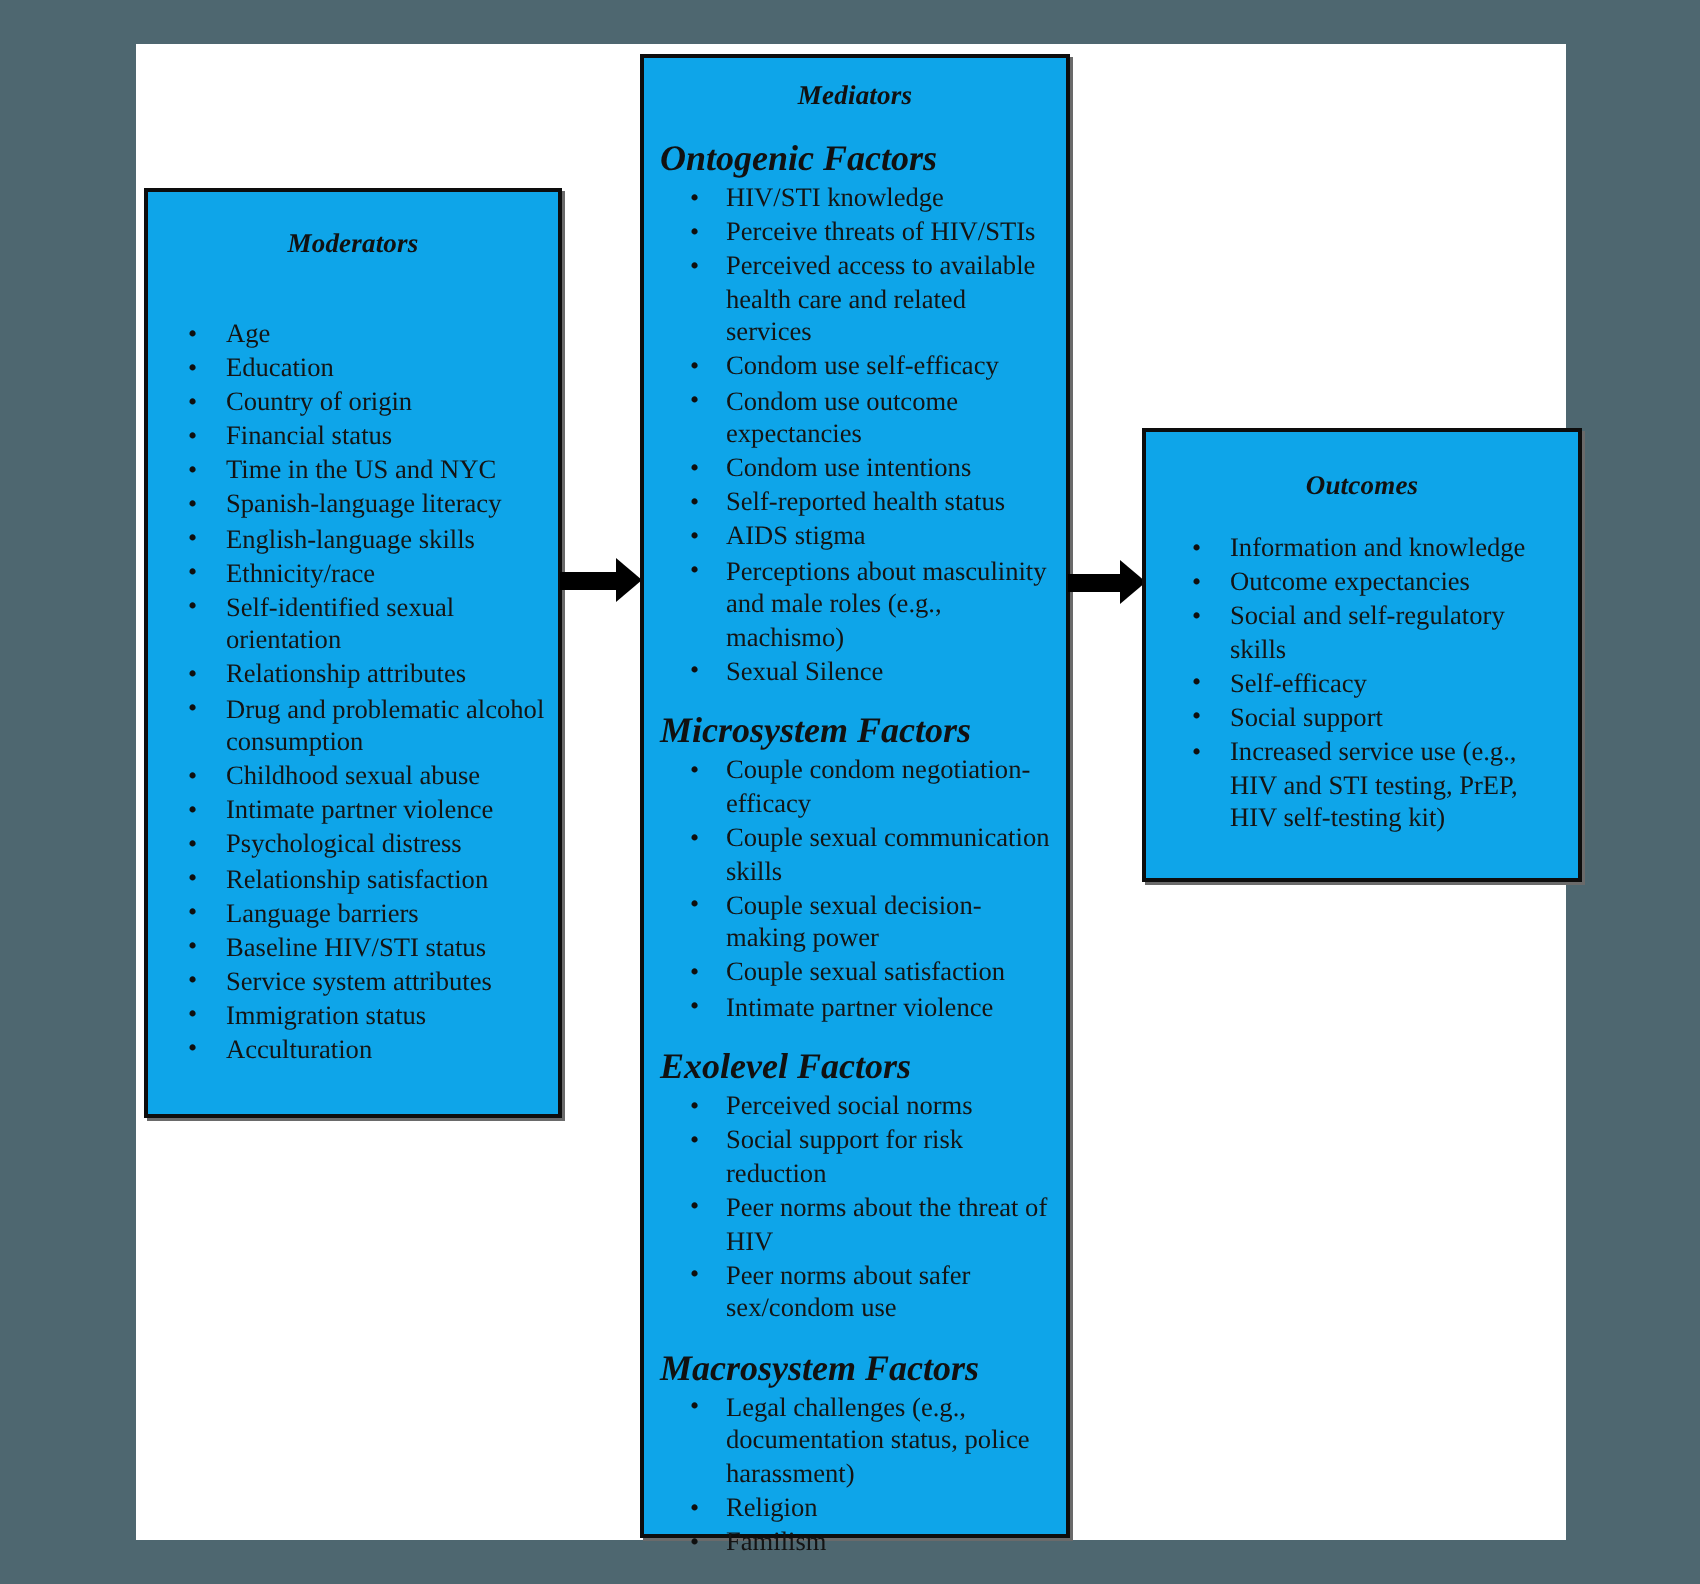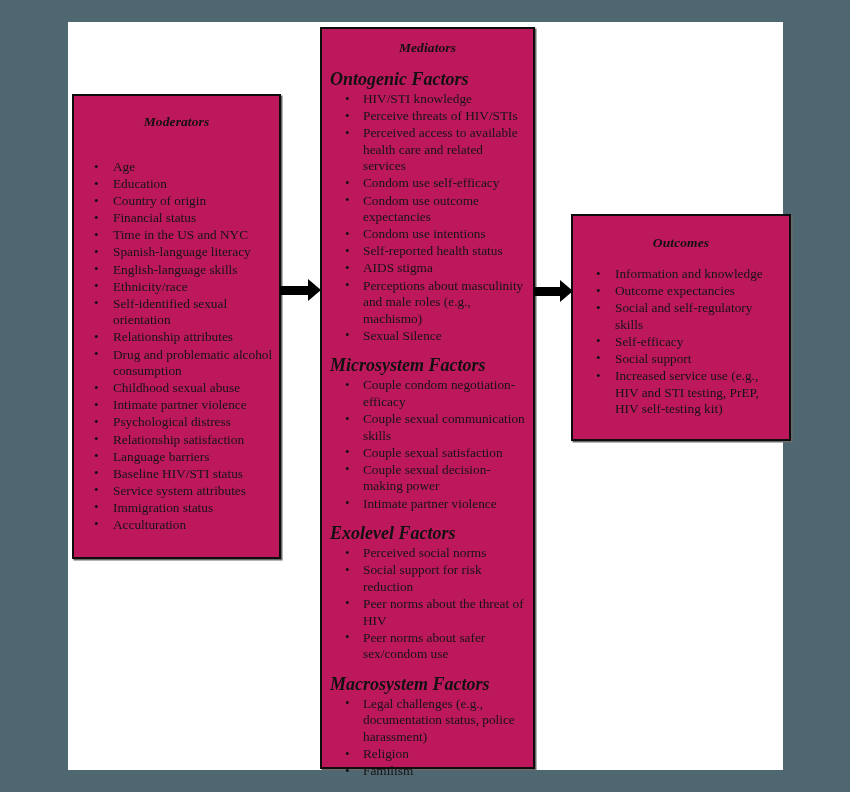--- a/index.html
+++ b/index.html
@@ -19,21 +19,21 @@
     position: absolute;
     left: 68px;
     top: 22px;
     width: 715px;
     height: 748px;
     background: #ffffff;
   }
 
   .box {
     position: absolute;
-    background: #be185d;
+    background: #0ea5e9;
     border: 2px solid #0d0d0d;
     box-shadow: 1.5px 1.5px 0 0 #6a6a6a;
   }
 
   .box-title {
     text-align: center;
     font-weight: bold;
     font-style: italic;
     font-size: 13.5px;
     color: #111;
@@ -190,22 +190,22 @@
       <li>Self-reported health status</li>
       <li>AIDS stigma</li>
       <li>Perceptions about masculinity and male roles (e.g., machismo)</li>
       <li>Sexual Silence</li>
     </ul>
 
     <div class="section-head">Microsystem Factors</div>
     <ul class="bullets">
       <li>Couple condom negotiation-efficacy</li>
       <li>Couple sexual communication skills</li>
+      <li>Couple sexual decision-making power</li>
       <li>Couple sexual satisfaction</li>
-      <li>Couple sexual decision-making power</li>
       <li>Intimate partner violence</li>
     </ul>
 
     <div class="section-head">Exolevel Factors</div>
     <ul class="bullets">
       <li>Perceived social norms</li>
       <li>Social support for risk reduction</li>
       <li>Peer norms about the threat of HIV</li>
       <li>Peer norms about safer sex/condom use</li>
     </ul>

